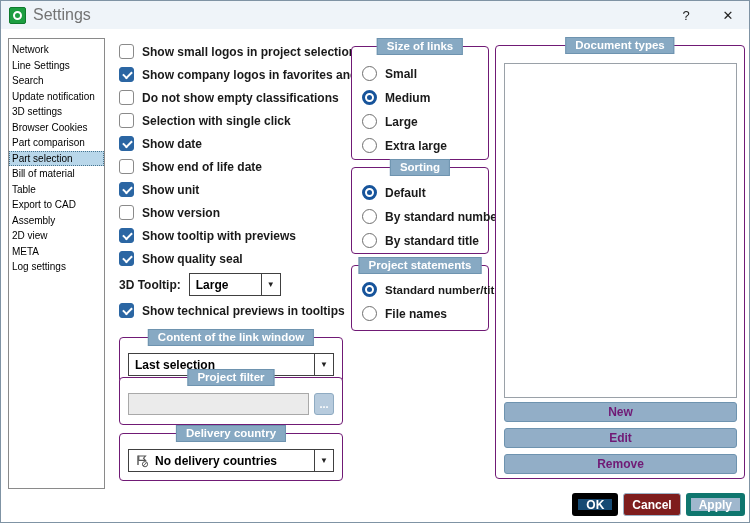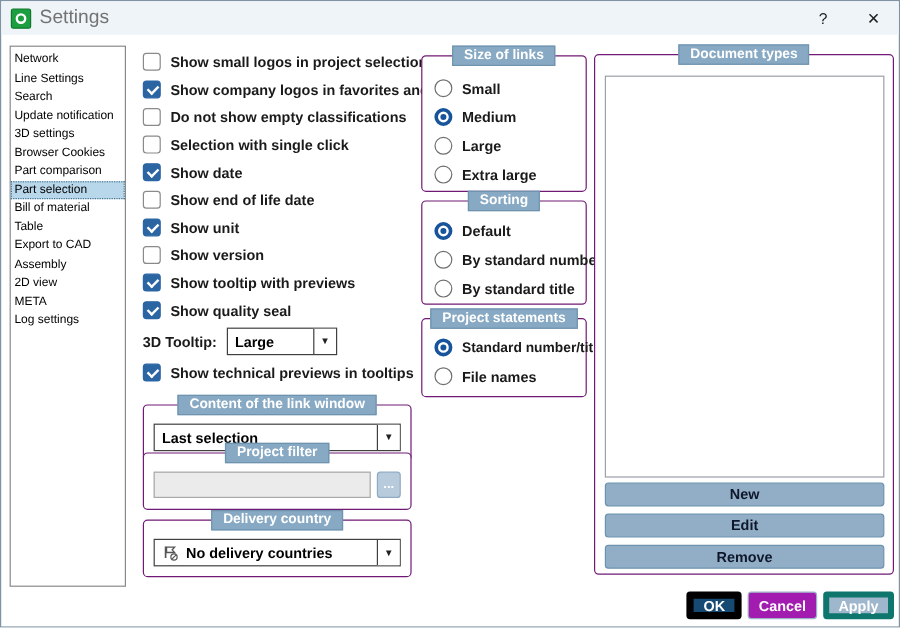--- a/index.html
+++ b/index.html
@@ -47,34 +47,34 @@
   .combo-small { width:92px; }
   .text-input { height:22px; background:#ebebeb; border:1px solid #a9a9a9; }
   
   .groupbox { position:absolute; border:1px solid #701a75; border-radius:4px; background:#fff; }
   .gb-title { position:absolute; top:-9px; left:50%; transform:translateX(-50%);
               background:#87a9c3; border:1px solid #6e93af; color:#fff; font-size:11.5px; font-weight:600;
               padding:1px 9px; white-space:nowrap; line-height:13px; }
   .gb-inner { position:absolute; left:8px; right:8px; }
   .radio-list { position:absolute; left:10px; right:6px; display:flex; flex-direction:column; gap:7px; }
   
-  .sbtn { background:#92aec7; border:1px solid #6e93af; border-radius:3px; color:#0f172a;
+  .sbtn { background:#92aec7; border:1px solid #6e93af; border-radius:3px; color:#701a75;
           font-family:"Liberation Sans",sans-serif; font-size:12px; font-weight:600;
           height:20px; display:flex; align-items:center; justify-content:center; cursor:default; }
   .browse-btn { width:20px; height:22px; background:#b7cbdd; border:1px solid #8fabc2; border-radius:3px;
                 color:#fff; font-weight:700; font-size:11px; display:flex; align-items:center; justify-content:center; }
   
   .listbox { position:absolute; left:8px; top:17px; width:233px; height:335px; background:#fff; border:1px solid #9aa1a8; }
   .doc-btns { position:absolute; left:8px; top:356px; width:233px; display:flex; flex-direction:column; gap:6px; }
   
   .footer { position:absolute; right:4px; top:492px; display:flex; gap:5px; }
   .fbtn { height:23px; border-radius:3px; color:#fff; font-size:12px; font-weight:600;
           display:flex; align-items:center; justify-content:center; padding:0 8px; cursor:default; }
   .fbtn-ok { background:#164a73; border:6px solid #000000; }
-  .fbtn-cancel { background:#a21caf; border:1px solid #9db3c7; }
+  .fbtn-cancel { background:#7f1d1d; border:1px solid #9db3c7; }
   .fbtn-apply { background:#9fb7cd; border:5px solid #0f766e; }
   .flag-icon { flex:none; width:14px; height:14px; }
 </style>
 </head>
 <body>
 
 <div class="window">
 
   <div class="titlebar">
     <span class="app-icon"></span>

